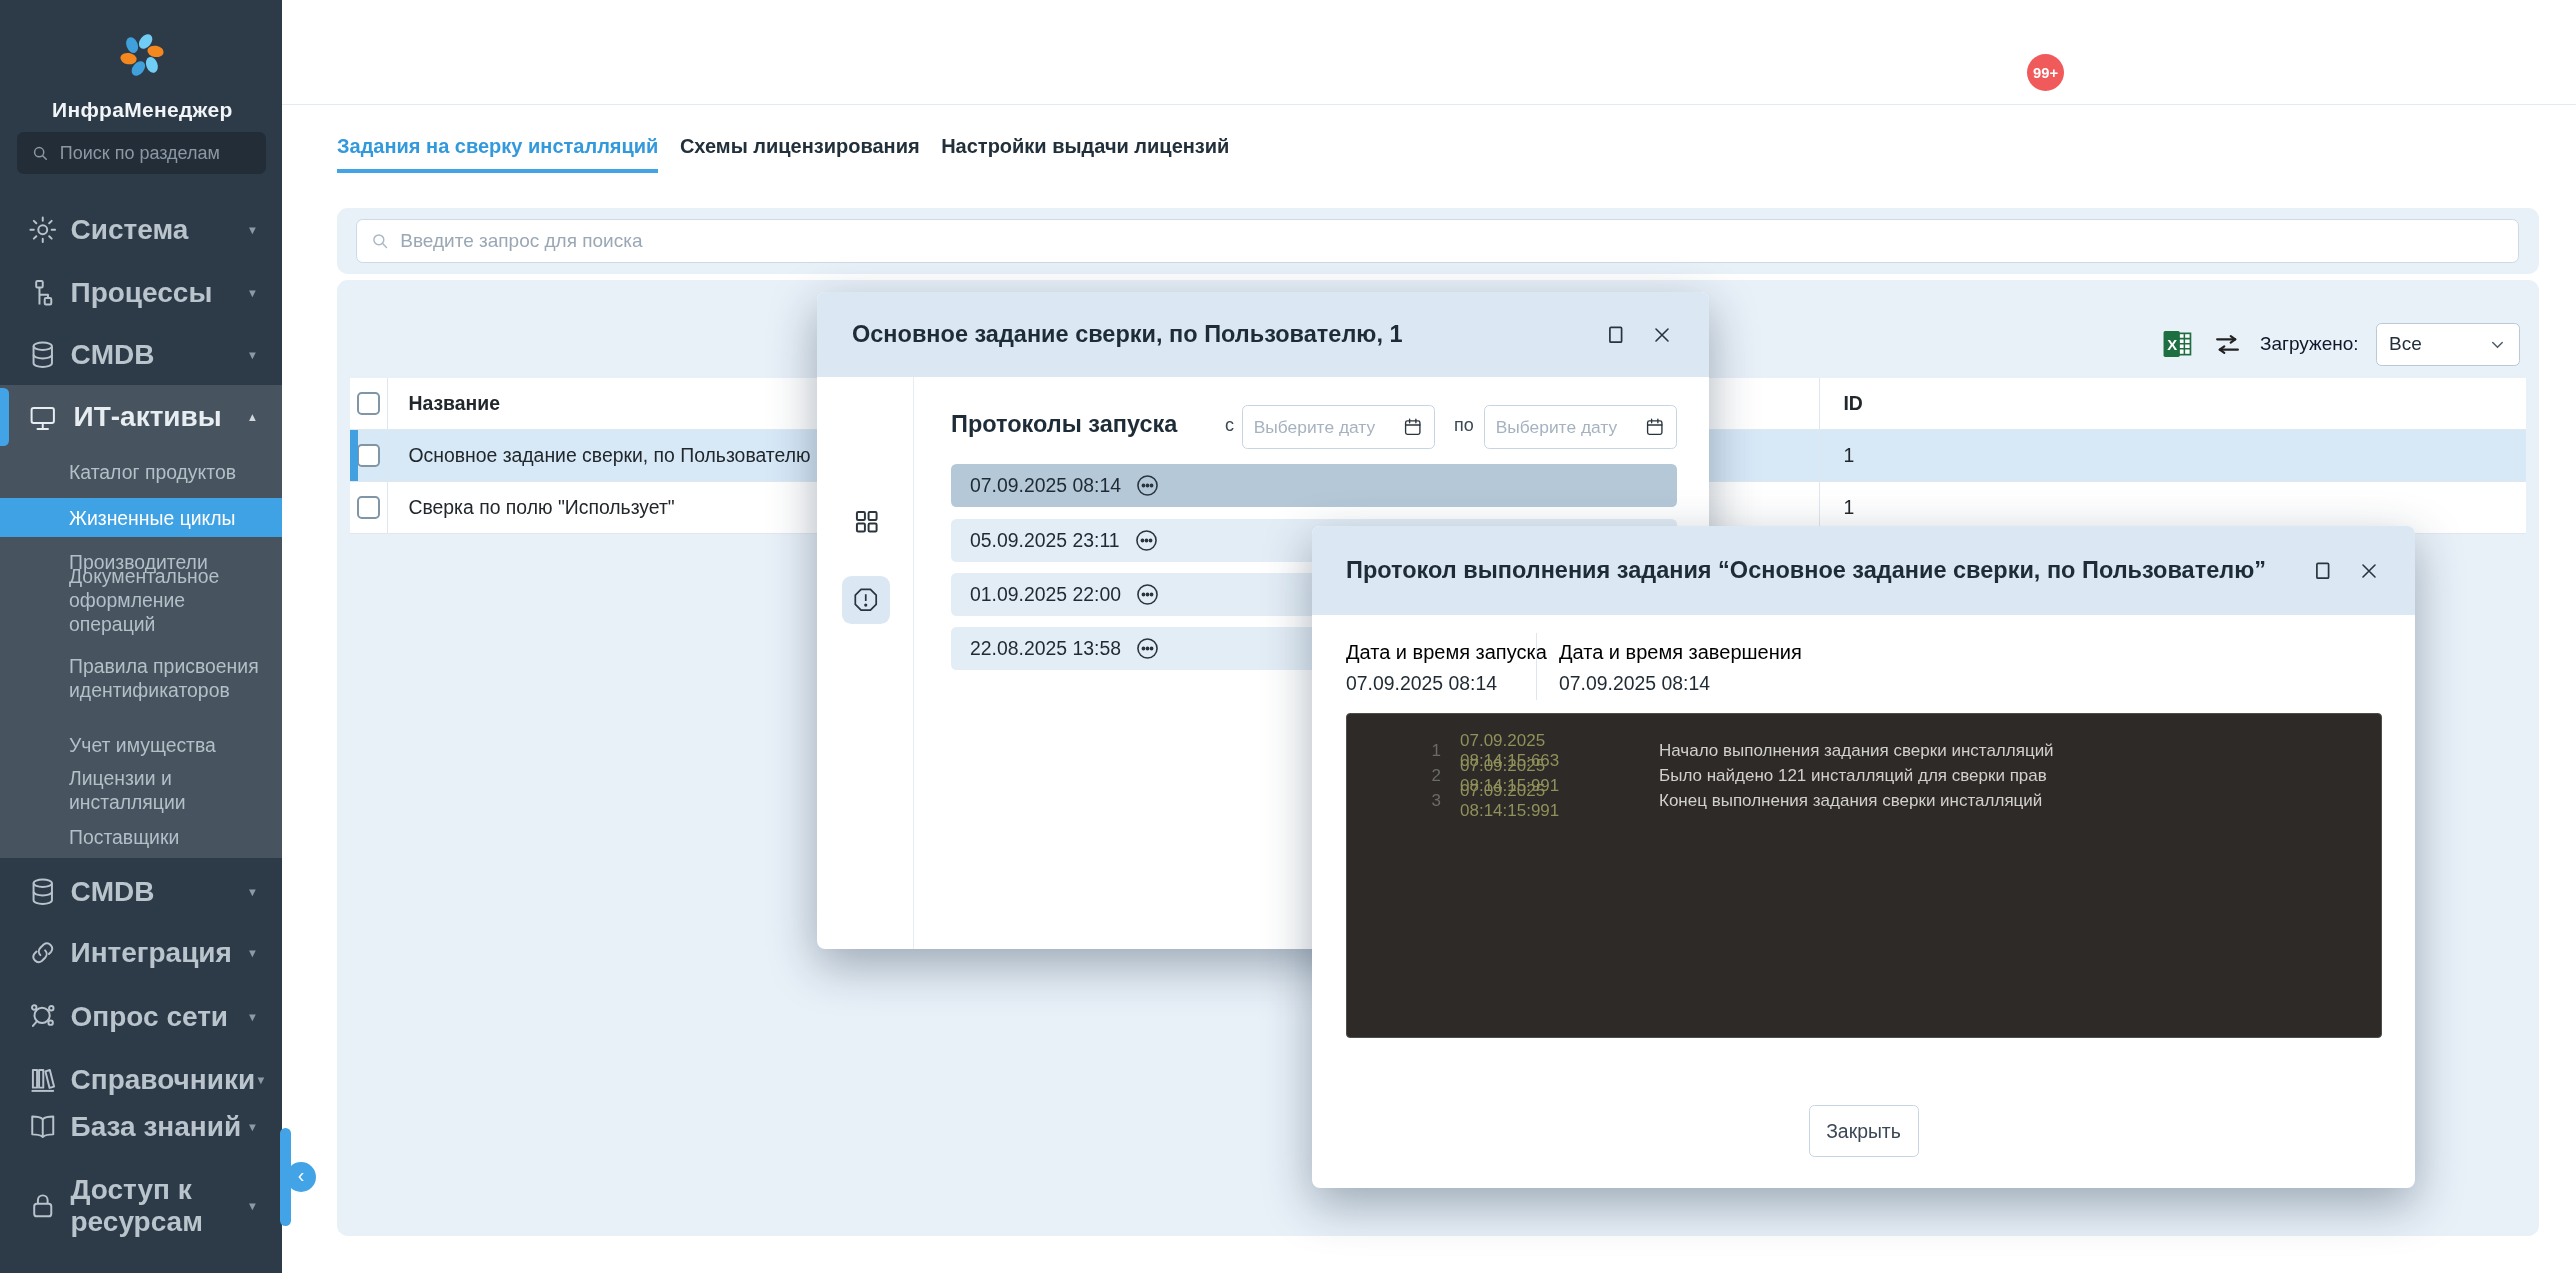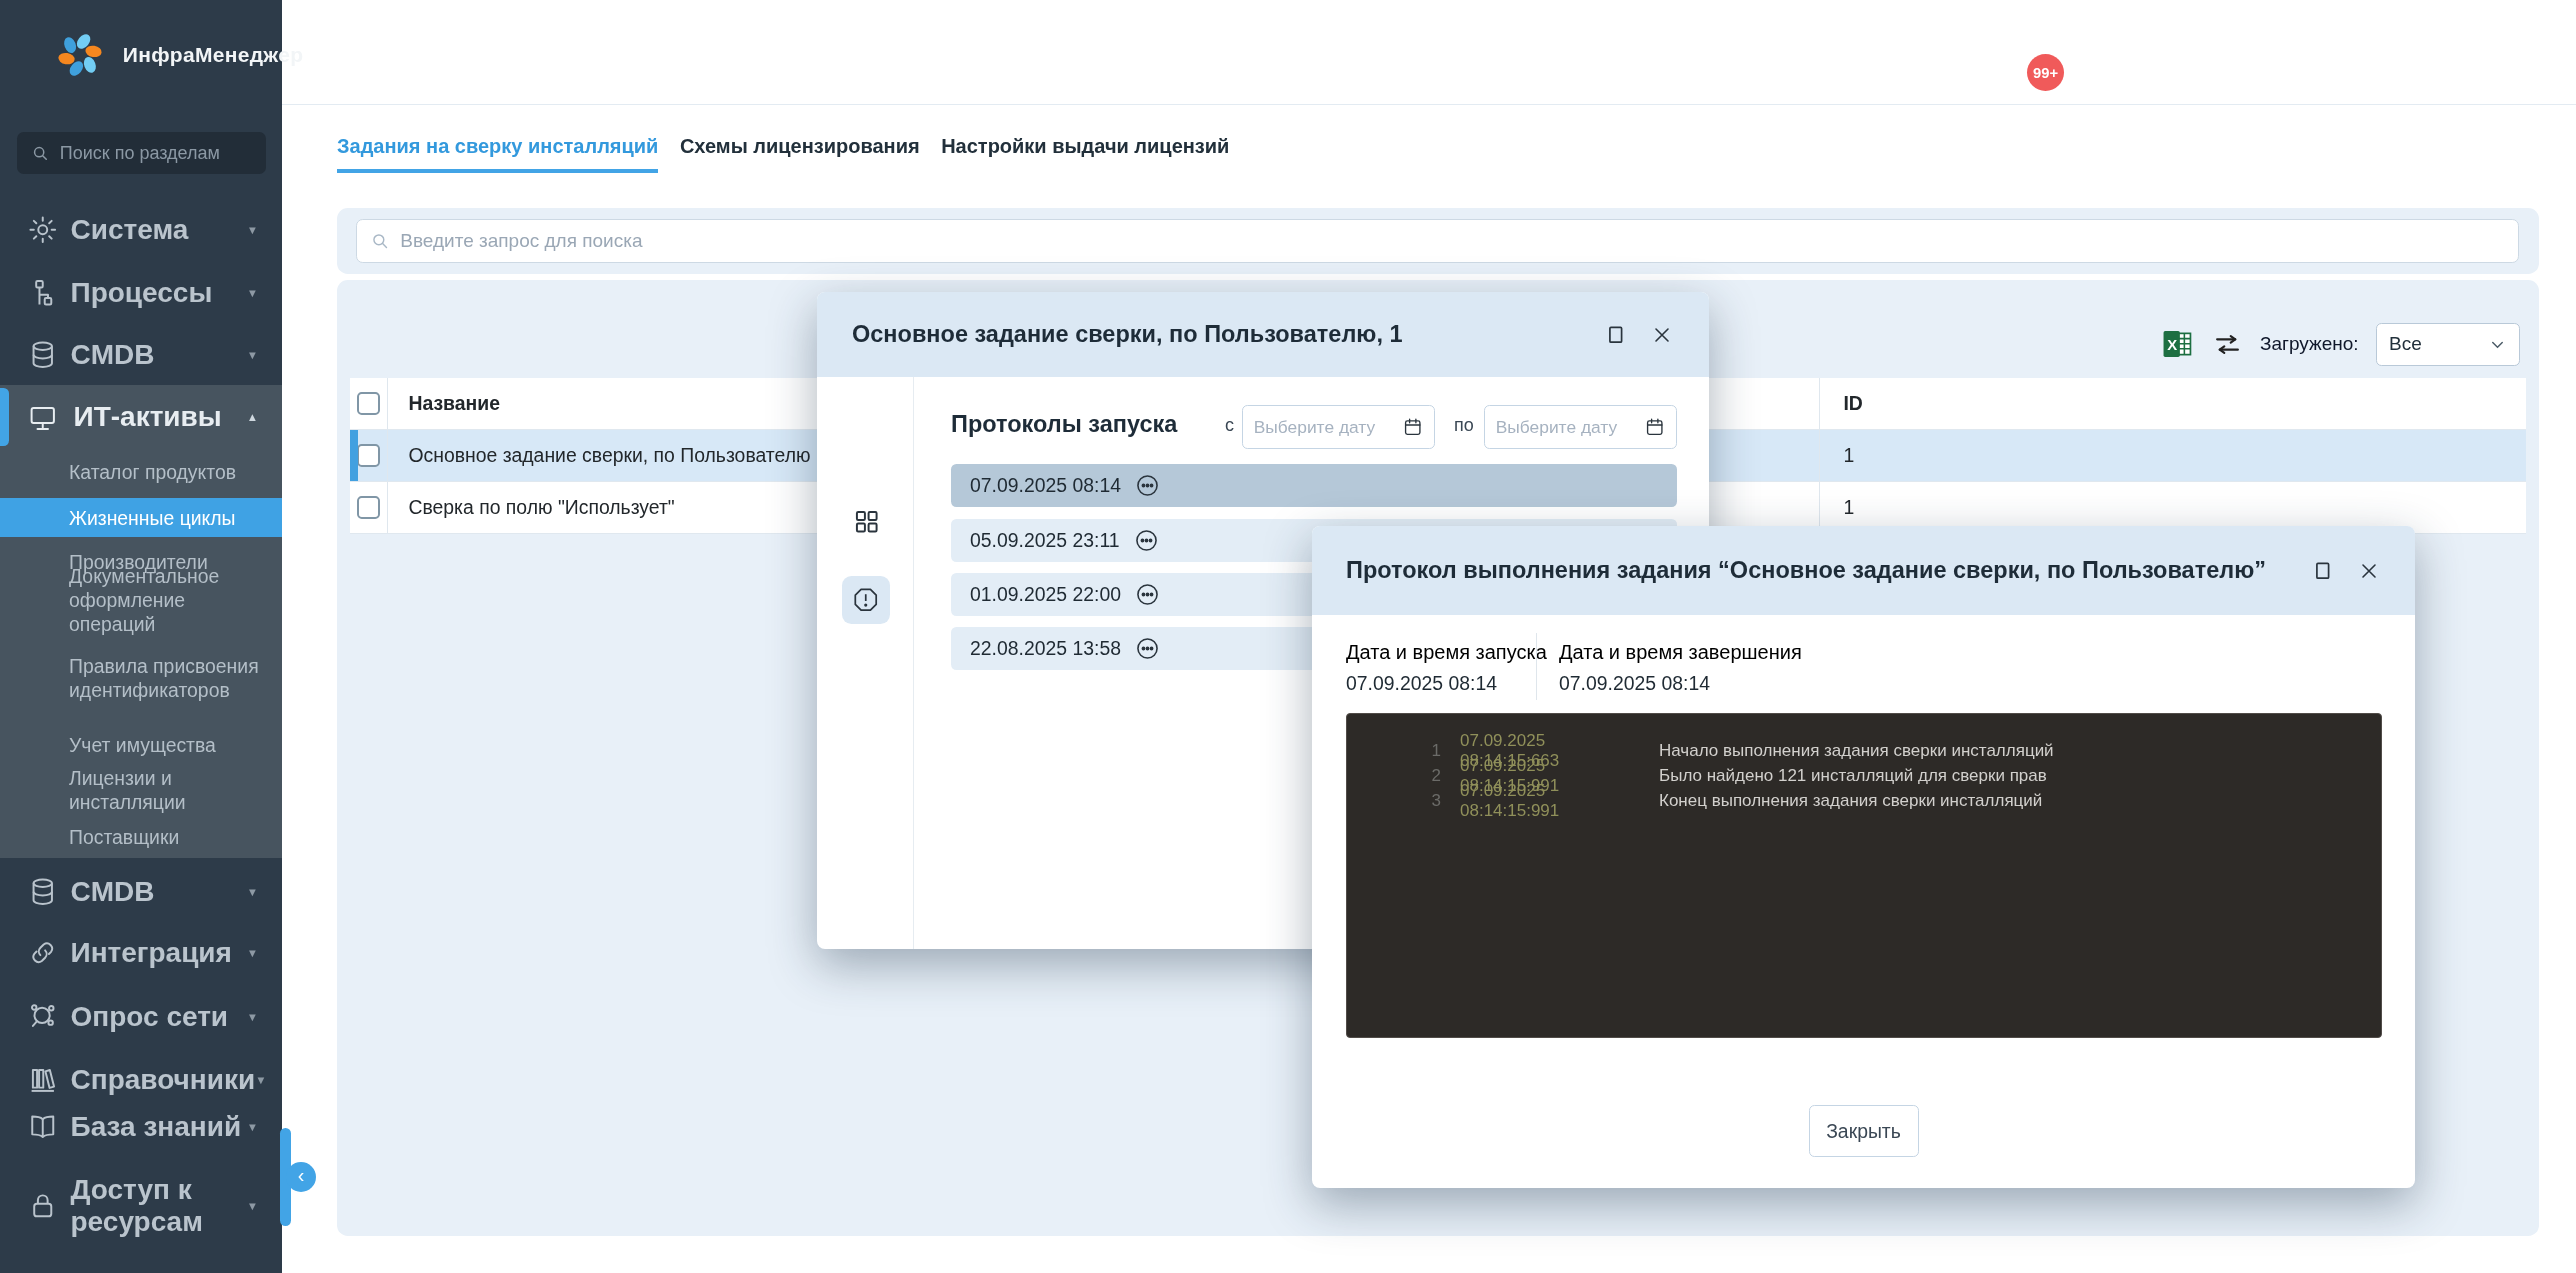--- a/index.html
+++ b/index.html
@@ -3,21 +3,21 @@
 <meta charset="utf-8">
 <style>
   * { margin:0; padding:0; box-sizing:border-box; }
   html,body { background:#fff; }
   body { font-family:"Liberation Sans","DejaVu Sans",sans-serif; color:#1f2a33; }
   #app { position:relative; width:2576px; height:1274px; overflow:hidden; background:#fff; }
   svg { display:block; }
 
   
   #sidebar { position:absolute; left:0; top:0; width:282px; height:1274px; background:#2d3b49; z-index:5; }
-  .brand-row { position:absolute; left:52px; top:27px; display:flex; align-items:center; gap:14.8px; }
+  .brand-row { position:absolute; left:52px; top:27px; display:flex; align-items:center; gap:14.8px;flex-direction:column; }
   .brand-name { color:#f2f5f7; font-size:21px; font-weight:600; letter-spacing:0.3px; }
   .side-search { position:absolute; left:17px; top:132px; width:249px; height:42px; background:#222d38; border:none; border-radius:6.7px; display:flex; align-items:center; gap:9.4px; padding:0 13.4px; }
   .side-search input { background:transparent; border:none; outline:none; color:#8b98a4; font-size:18px; width:100%; font-family:inherit; }
   .side-search input::placeholder { color:#8b98a4; }
   .nav-row { position:absolute; left:0; width:282px; height:62px; display:flex; align-items:center; padding:0 24px 0 27px; cursor:pointer; }
   .nav-row .nicon { width:31.5px; height:31.5px; color:#b9c3cc; flex:0 0 31.5px; }
   .nav-row .nlabel { color:#bac4cd; font-size:28px; margin-left:12px; flex:1;font-weight:bold; }
   .nav-caret { color:#8d99a4; font-size:11.4px; }
   #nav-group { position:absolute; left:0; top:385px; width:282px; height:473px; background:#47545f; }
   #nav-group .nav-row { position:absolute; }

